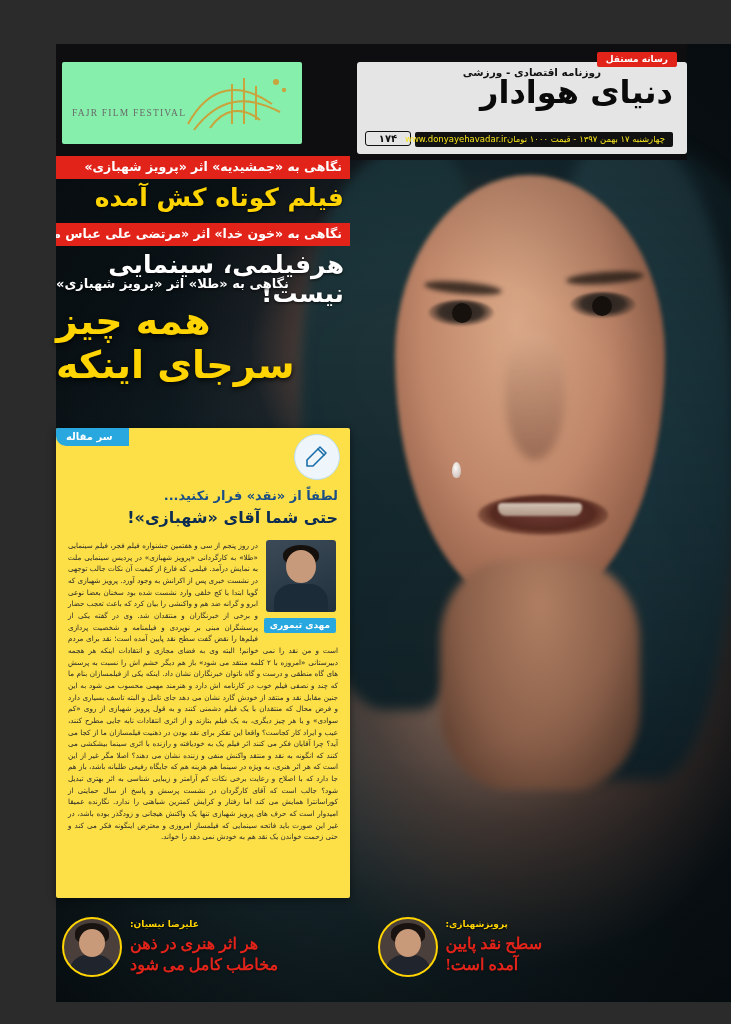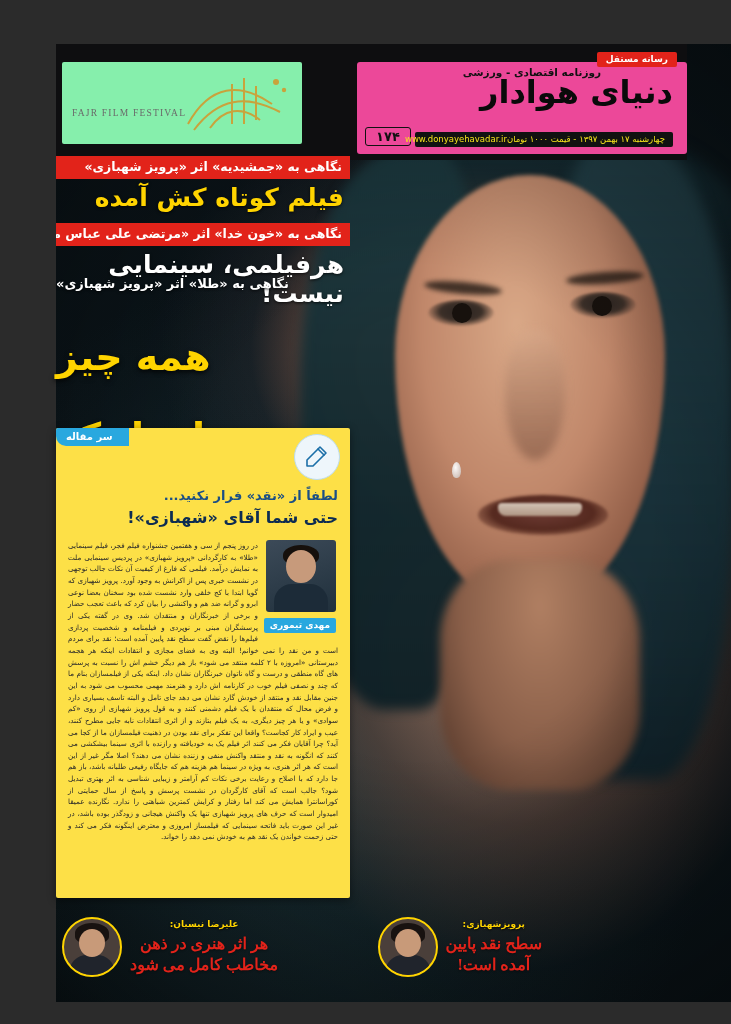--- a/index.html
+++ b/index.html
@@ -148,21 +148,21 @@
   }
   .masthead-bg {
     position: absolute;
     inset: 0;
     background: #0e0e10;
   }
   .nameplate {
     position: absolute;
     right: 0; top: 18px;
     width: 330px; height: 92px;
-    background: #ec4899;
+    background: #e5e5e5;
     border-radius: 3px;
   }
   .np-toptag {
     position: absolute;
     right: 10px; top: -10px;
     background: #e2231a;
     color: #fff;
     font-size: 9px;
     padding: 2px 9px 3px;
     border-radius: 2px;
@@ -188,21 +188,21 @@
     line-height: 1;
     letter-spacing: -1px;
     white-space: nowrap;
   }
   .np-issue {
     position: absolute;
     left: 8px; bottom: 8px;
     width: 44px;
     text-align: center;
     color: #111;
-    font-size: 13px;
+    font-size: 10px;
     font-weight: bold;
     border: 1.5px solid #111;
     border-radius: 3px;
     padding: 1px 0;
   }
   .np-strip {
     position: absolute;
     right: 14px; left: 58px; bottom: 7px;
     height: 15px;
     background: #111;
@@ -285,21 +285,20 @@
     padding-bottom: 8px;
     text-shadow: 0 1px 3px rgba(0,0,0,.8);
   }
   .lead-title {
     color: #ffd400;
     font-size: 38px;
     font-weight: bold;
     line-height: 1.16;
     text-align: left;
     text-shadow: 0 2px 5px rgba(0,0,0,.8);
-    margin-top: 36px;
   }
 
   
   .article {
     position: absolute;
     left: 56px; top: 428px;
     width: 294px;
     height: 470px;
     background: #fde047;
     border-radius: 2px;
@@ -401,21 +400,21 @@
   }
   .bitem {
     position: relative;
     flex: 1;
     display: flex;
     align-items: center;
     justify-content: flex-end;
     padding: 0 6px;
   }
   .bitem .btext {
-    text-align: center;
+    text-align: left;
     padding-left: 8px;
   }
   .bname {
     color: #ffd400;
     font-size: 9px;
     font-weight: bold;
     margin-bottom: 5px;
     text-shadow: 0 1px 2px rgba(0,0,0,.8);
   }
   .bquote {

